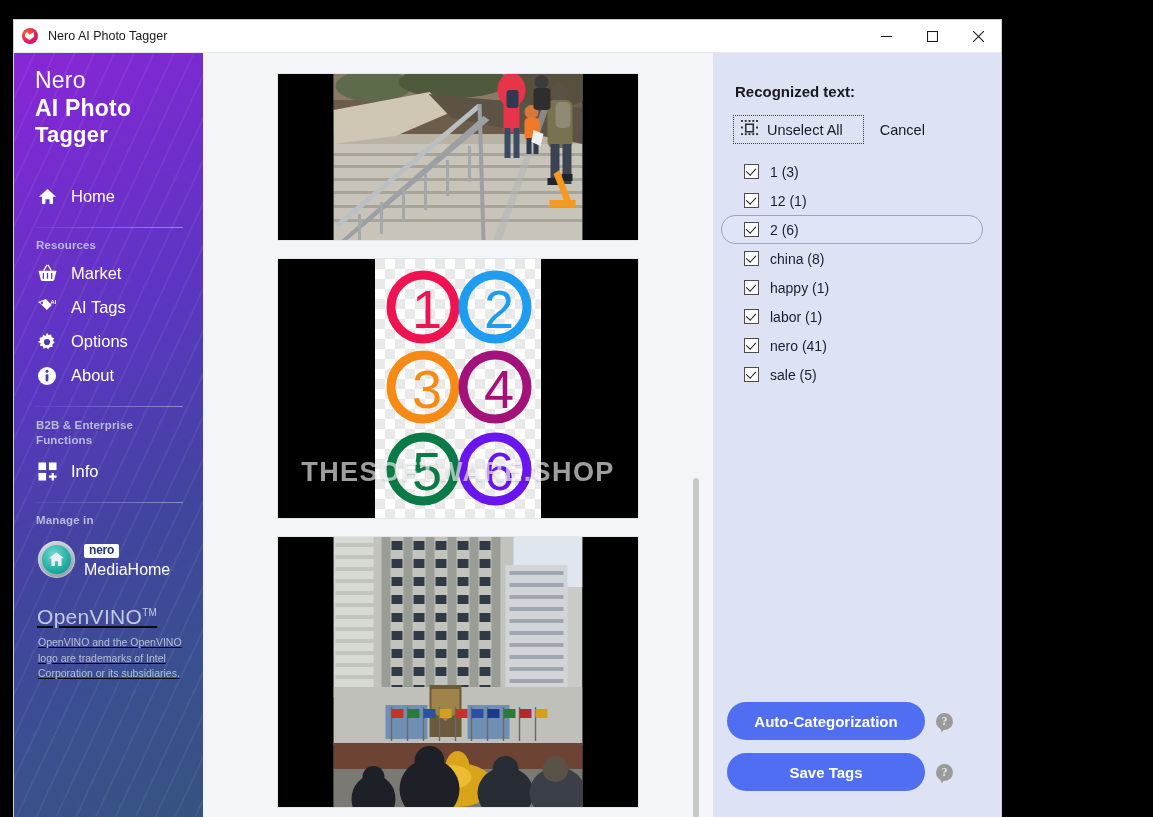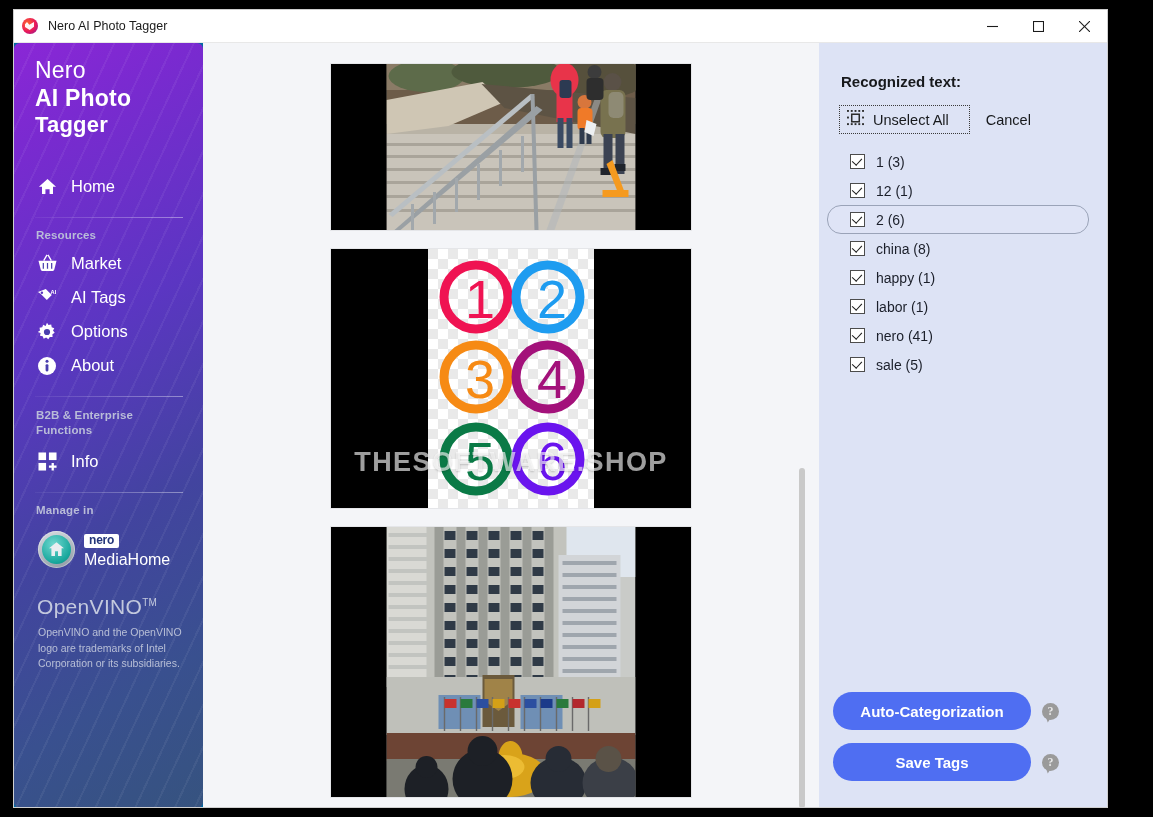--- a/index.html
+++ b/index.html
@@ -1,41 +1,41 @@
 <!DOCTYPE html>
 <html><head>
 <meta charset="utf-8">
 <style>
   html,body{margin:0;padding:0;background:#000;}
   body{width:1153px;height:817px;font-family:"Liberation Sans",sans-serif;overflow:hidden;}
 
   #app{position:relative;width:1153px;height:817px;background:#000;}
 
   
-  .window{position:absolute;left:14px;top:10px;width:1093px;height:797px;background:#0369a1;
+  .window{position:absolute;left:14px;top:20px;width:987px;height:797px;background:#0369a1;
           box-shadow:0 0 0 1px #cfcfcf;overflow:hidden;}
 
   .titlebar{height:32px;background:#ffffff;display:flex;align-items:center;position:relative;
             border-bottom:1px solid #e8e8e8;}
   .title-icon{width:16px;height:16px;margin-left:8px;border-radius:50%;
               background:radial-gradient(circle at 35% 35%,#ff6a2a 0%,#e8185c 55%,#7a1fa0 100%);
               position:relative;flex:none;}
   .title-icon:after{content:"";position:absolute;left:3px;top:4px;width:9px;height:8px;
               background:#fff;clip-path:polygon(0 28%,22% 0,48% 34%,100% 0,100% 60%,52% 100%,0 62%);
               opacity:.95;}
   .title-text{margin-left:10px;font-size:12.5px;color:#1b1b1b;}
   .winbtns{position:absolute;right:0;top:0;height:32px;display:flex;}
   .winbtn{width:46px;height:32px;display:flex;align-items:center;justify-content:center;}
   .winbtn svg{display:block;}
 
   .body-row{display:flex;height:765px;}
 
   
   .sidebar{width:189px;flex:none;position:relative;overflow:hidden;
-           background:linear-gradient(150deg,#8a27d6 0%,#7a2ad0 12%,#5b36c2 38%,#42449f 62%,#39508f 82%,#36537f 100%);border-radius:6px;}
+           background:linear-gradient(150deg,#8a27d6 0%,#7a2ad0 12%,#5b36c2 38%,#42449f 62%,#39508f 82%,#36537f 100%);}
   .sidebar .stripes{position:absolute;inset:0;
       background:repeating-linear-gradient(115deg,rgba(255,255,255,.055) 0 2px,rgba(255,255,255,0) 2px 18px);
       pointer-events:none;}
   .sb-inner{position:relative;z-index:2;padding:0 0 0 0;height:100%;}
 
   .brand{padding:13px 0 0 21px;color:#fff;line-height:1.22;}
   .brand .l1{font-size:23px;font-weight:400;letter-spacing:.2px;}
   .brand .l2{font-size:23px;font-weight:700;letter-spacing:.2px;}
   .brand .l3{font-size:22px;font-weight:700;letter-spacing:.2px;}
 
@@ -54,21 +54,21 @@
            box-shadow:inset 0 0 0 1px rgba(255,255,255,.35);}
   .mh-logo:before{content:"";position:absolute;inset:4px;border-radius:50%;
            background:radial-gradient(circle at 40% 32%,#6fd8d0,#16a69b 70%,#0d7d77);}
   .mh-logo:after{content:"";position:absolute;left:11px;top:11px;width:15px;height:14px;
            background:#e9eef1;clip-path:polygon(50% 0,100% 44%,84% 44%,84% 100%,60% 100%,60% 66%,40% 66%,40% 100%,16% 100%,16% 44%,0 44%);}
   .mh-txt{line-height:1.12;}
   .mh-nero{display:inline-block;background:#fff;color:#23357a;font-size:12px;font-weight:800;
            padding:0px 5px 1px;border-radius:2px;letter-spacing:-.2px;}
   .mh-name{color:#fff;font-size:16px;margin-top:3px;}
 
-  .ov{padding:26px 0 0 23px;}
+  .ov{padding:26px 0 0 23px;text-decoration:underline;}
   .ov-logo{color:#cfd4e4;font-size:21px;font-weight:400;letter-spacing:.3px;opacity:.92;}
   .ov-logo sup{font-size:10px;vertical-align:super;}
   .ov-note{color:#c2c8dc;font-size:10.5px;line-height:1.45;padding:6px 16px 0 1px;opacity:.92;}
 
   
   .center{flex:1;background:#f4f5f8;position:relative;overflow:hidden;}
   .photo-strip{padding:21px 0 0 0;display:flex;flex-direction:column;align-items:center;gap:19px;}
   .photo{width:360px;background:#000;position:relative;overflow:hidden;
          box-shadow:0 0 0 1px rgba(0,0,0,.06);}
   .photo .inner{position:absolute;top:0;bottom:0;left:50%;transform:translateX(-50%);overflow:hidden;}

